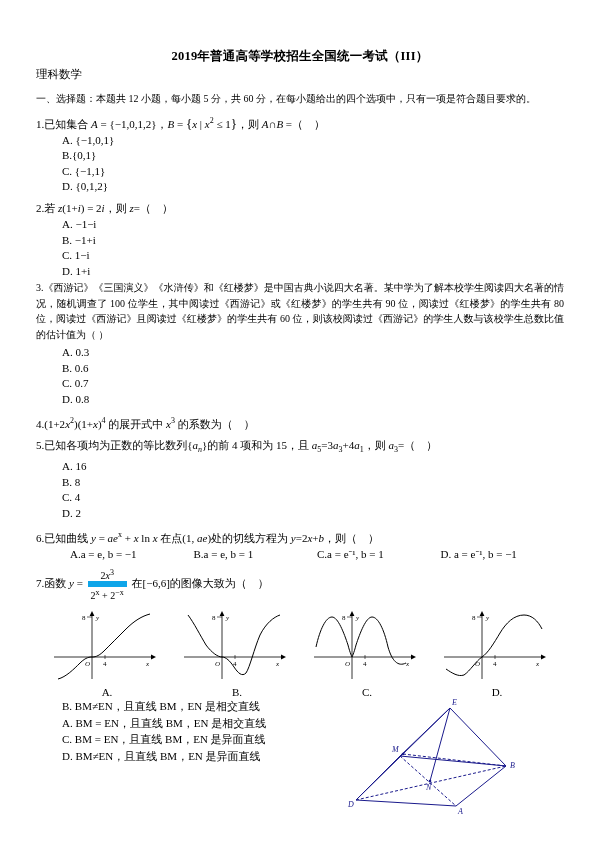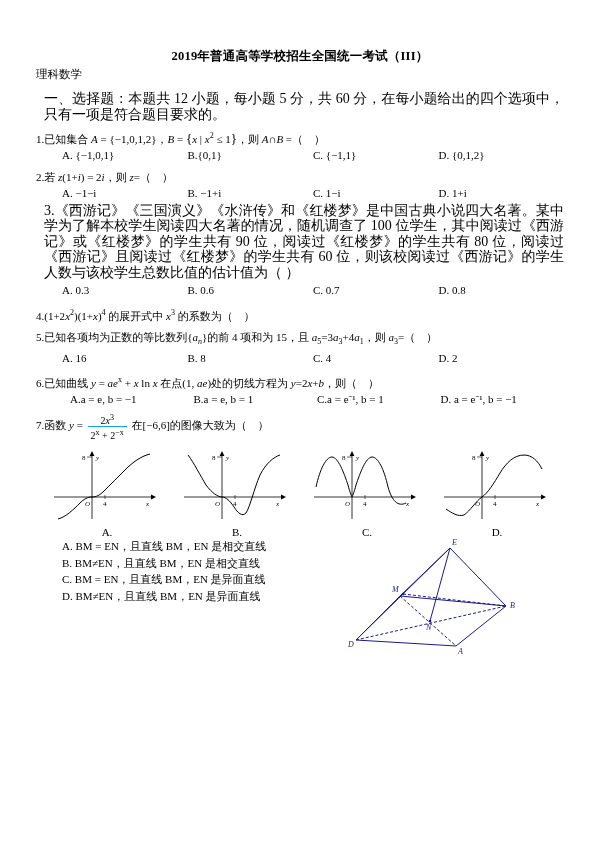--- a/index.html
+++ b/index.html
@@ -21,50 +21,50 @@
     font-size:12.5px;
     font-weight:bold;
     letter-spacing:0.2px;
     margin:14px 0 2px 0;
   }
   .subtitle{
     font-size:11.5px;
     margin:2px 0 9px 0;
   }
   .para{
-    font-size:14px;
+    font-size:10px;
     line-height:15.5px;
     text-align:justify;
-    margin:0 0 3px 8px;
+    margin:0 0 3px 0;
   }
   .q{
     font-size:11px;
     line-height:15.5px;
     margin:6px 0 1px 0;
   }
   .opts{
     font-size:11px;
     line-height:15.5px;
     margin:1px 0 1px 0;
     display:flex;
   }
   .opts > span{display:inline-block;}
   .opt4 > span{width:25%;}
-  .indent{padding-left:26px;}
+  .indent{padding-left:26px;flex-direction:column;}
   .indent2{padding-left:34px;}
   i.v{font-style:italic;font-family:"Liberation Serif",serif;}
   .frac{
     display:inline-block;
     vertical-align:middle;
     text-align:center;
     font-size:10px;
     line-height:11px;
     margin:0 2px;
   }
-  .frac .num{display:block;border-bottom:1px solid #0ea5e9;padding:0 3px;}
+  .frac .num{display:block;border-bottom:6px solid #0ea5e9;padding:0 3px;}
   .frac .den{display:block;padding:0 3px;}
   .sup{font-size:8px;vertical-align:super;}
   .sub{font-size:8px;vertical-align:sub;}
   .brace{font-size:13px;}
   .graphs{
     display:flex;
     justify-content:space-between;
     margin:6px 0 0 0;
     padding:0 6px 0 10px;
   }
@@ -222,22 +222,22 @@
         <line x1="59" y1="48" x2="59" y2="52" stroke="#000" stroke-width="0.6"></line>
         <path d="M10,62 C16,66 22,70 28,68 C34,64 40,54 46,50 C52,46 58,36 64,26 C70,16 78,8 88,8 C96,8 102,14 106,22" fill="none" stroke="#000" stroke-width="1"></path>
       </svg>
       <div class="glabel">D.</div>
     </div>
   </div>
 
   <div class="q8block">
 
     <div class="q8opts">
+      <div>B.  BM≠EN，且直线 BM，EN 是相交直线</div>
       <div>A.  BM = EN，且直线 BM，EN 是相交直线</div>
-      <div>B.  BM≠EN，且直线 BM，EN 是相交直线</div>
       <div>C.  BM = EN，且直线 BM，EN 是异面直线</div>
       <div>D. BM≠EN，且直线 BM，EN 是异面直线</div>
     </div>
 
     <svg class="fig8" style="top:-4px;" viewBox="0 0 190 120">
 
       <g stroke="#1a1a8c" fill="none" stroke-width="1">
 
         <line x1="18" y1="106" x2="118" y2="112"></line>
         <line x1="118" y1="112" x2="168" y2="72"></line>

